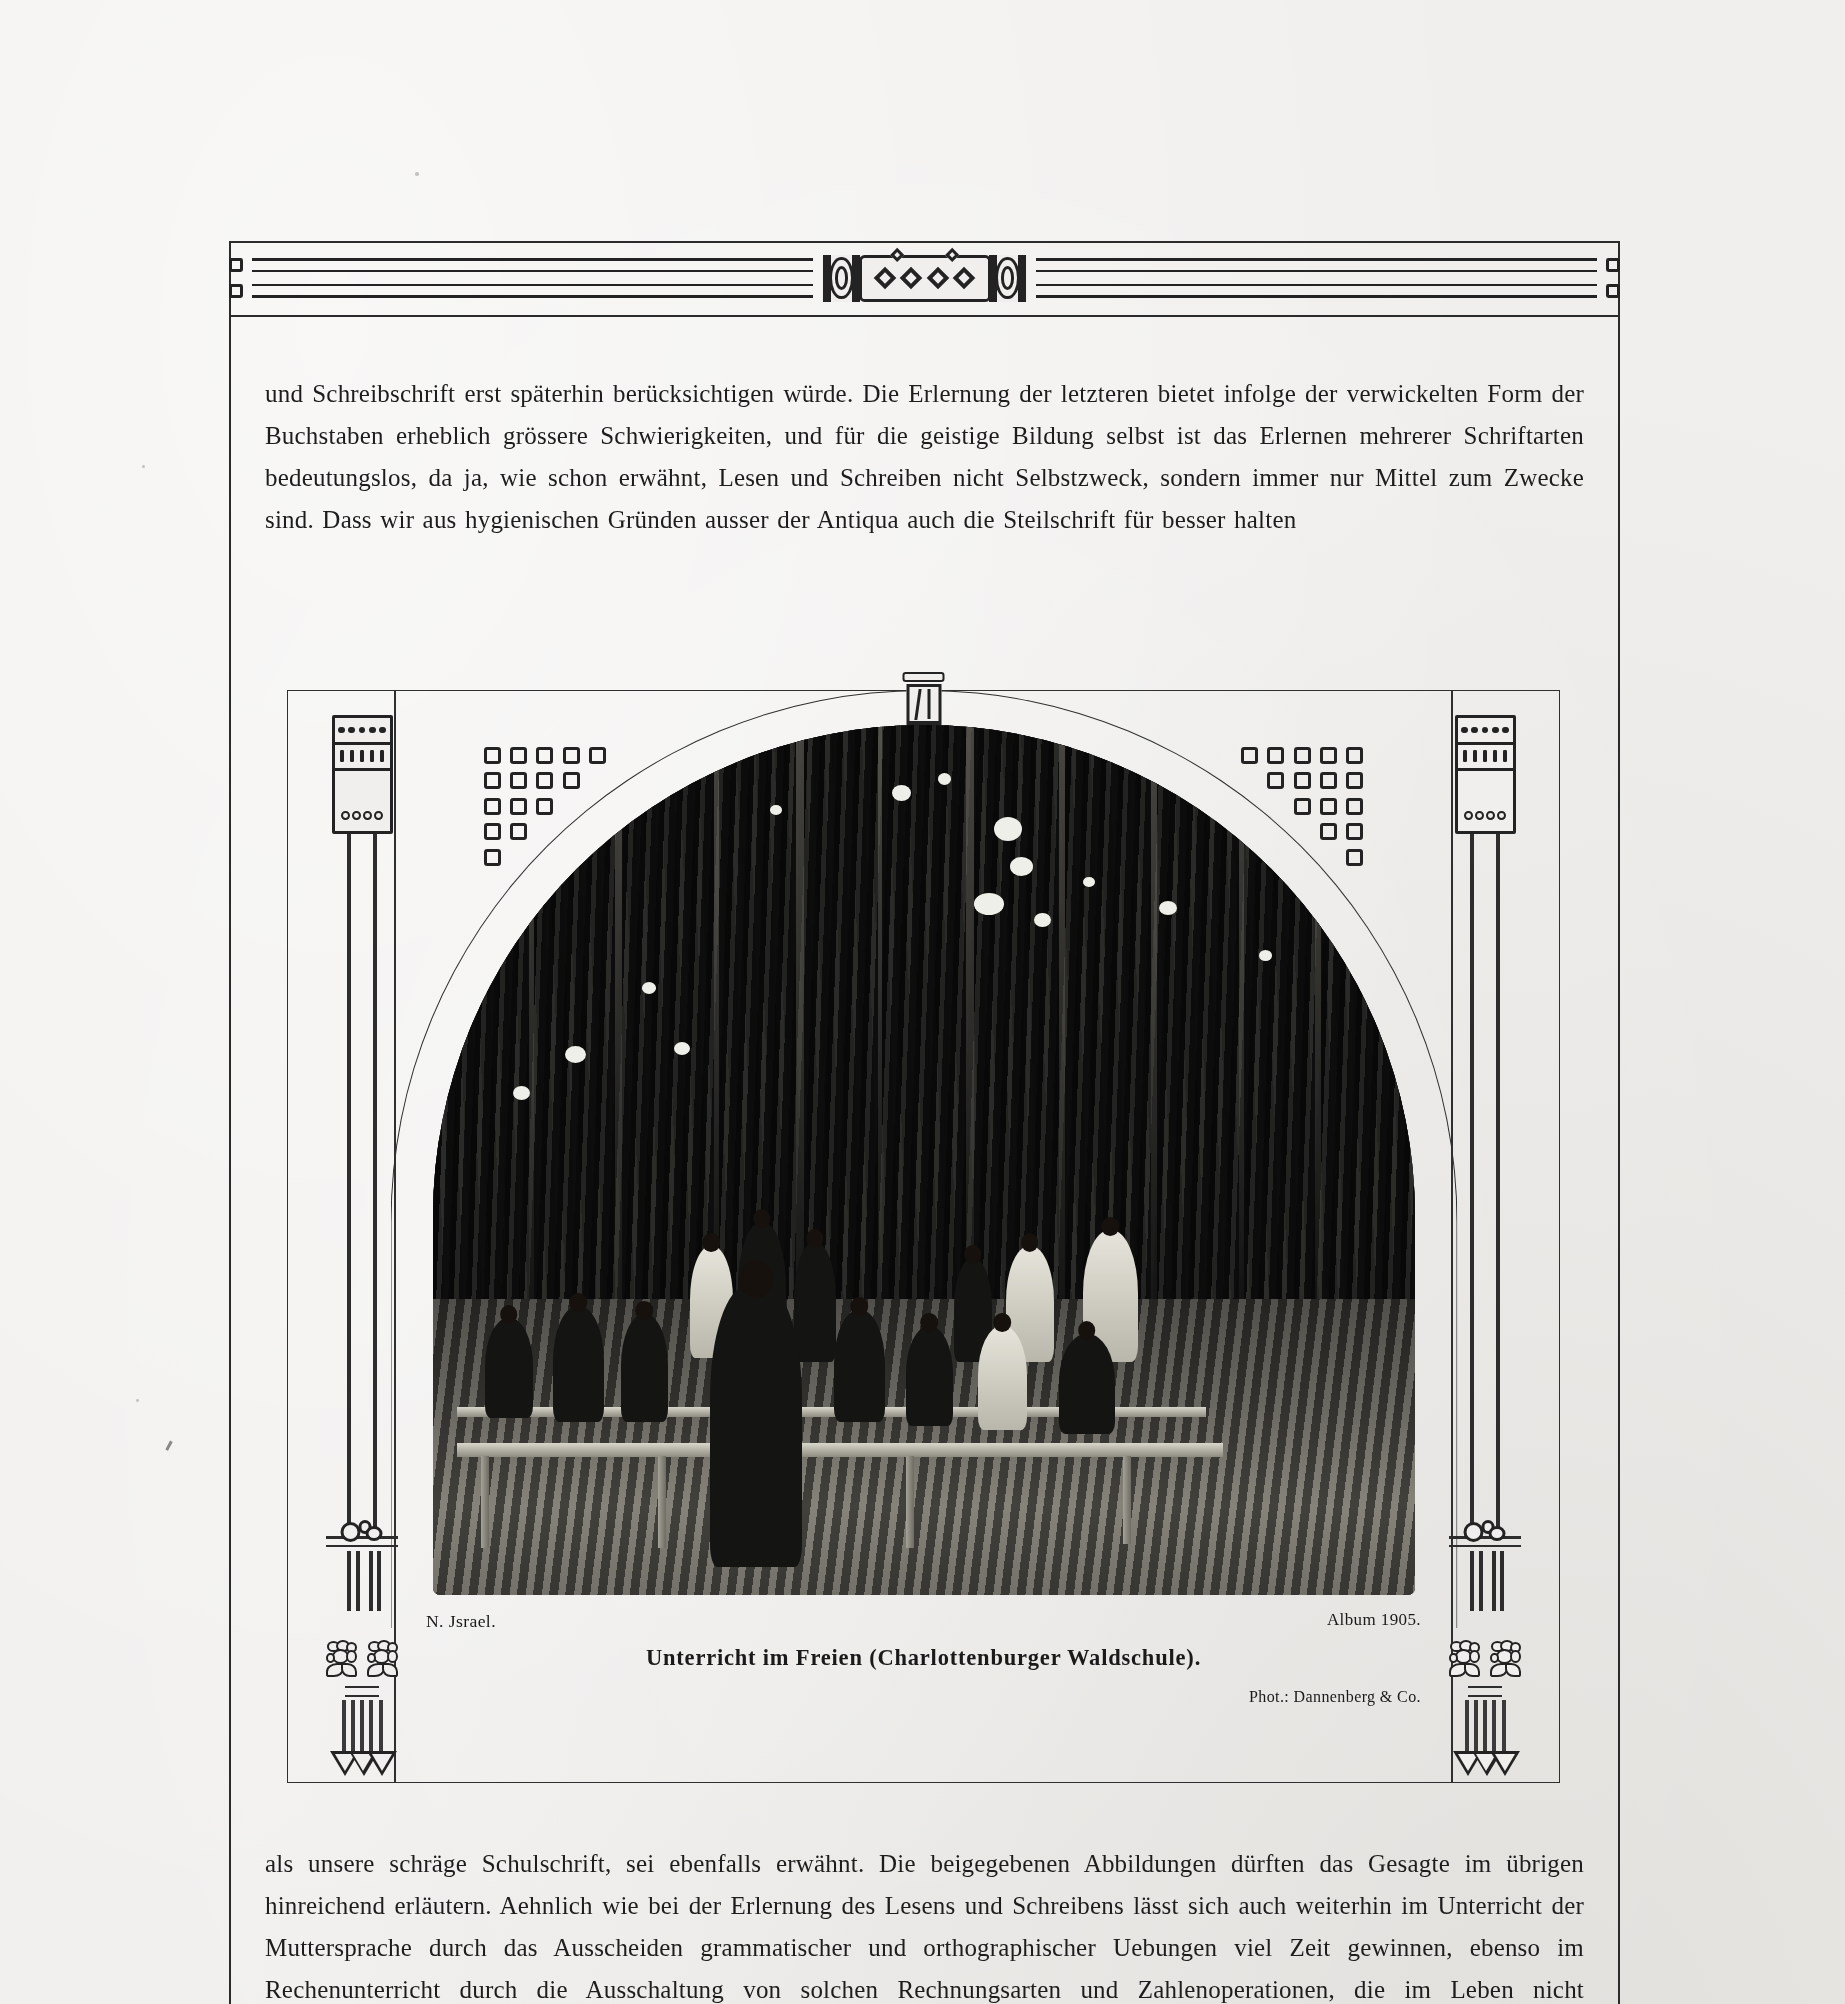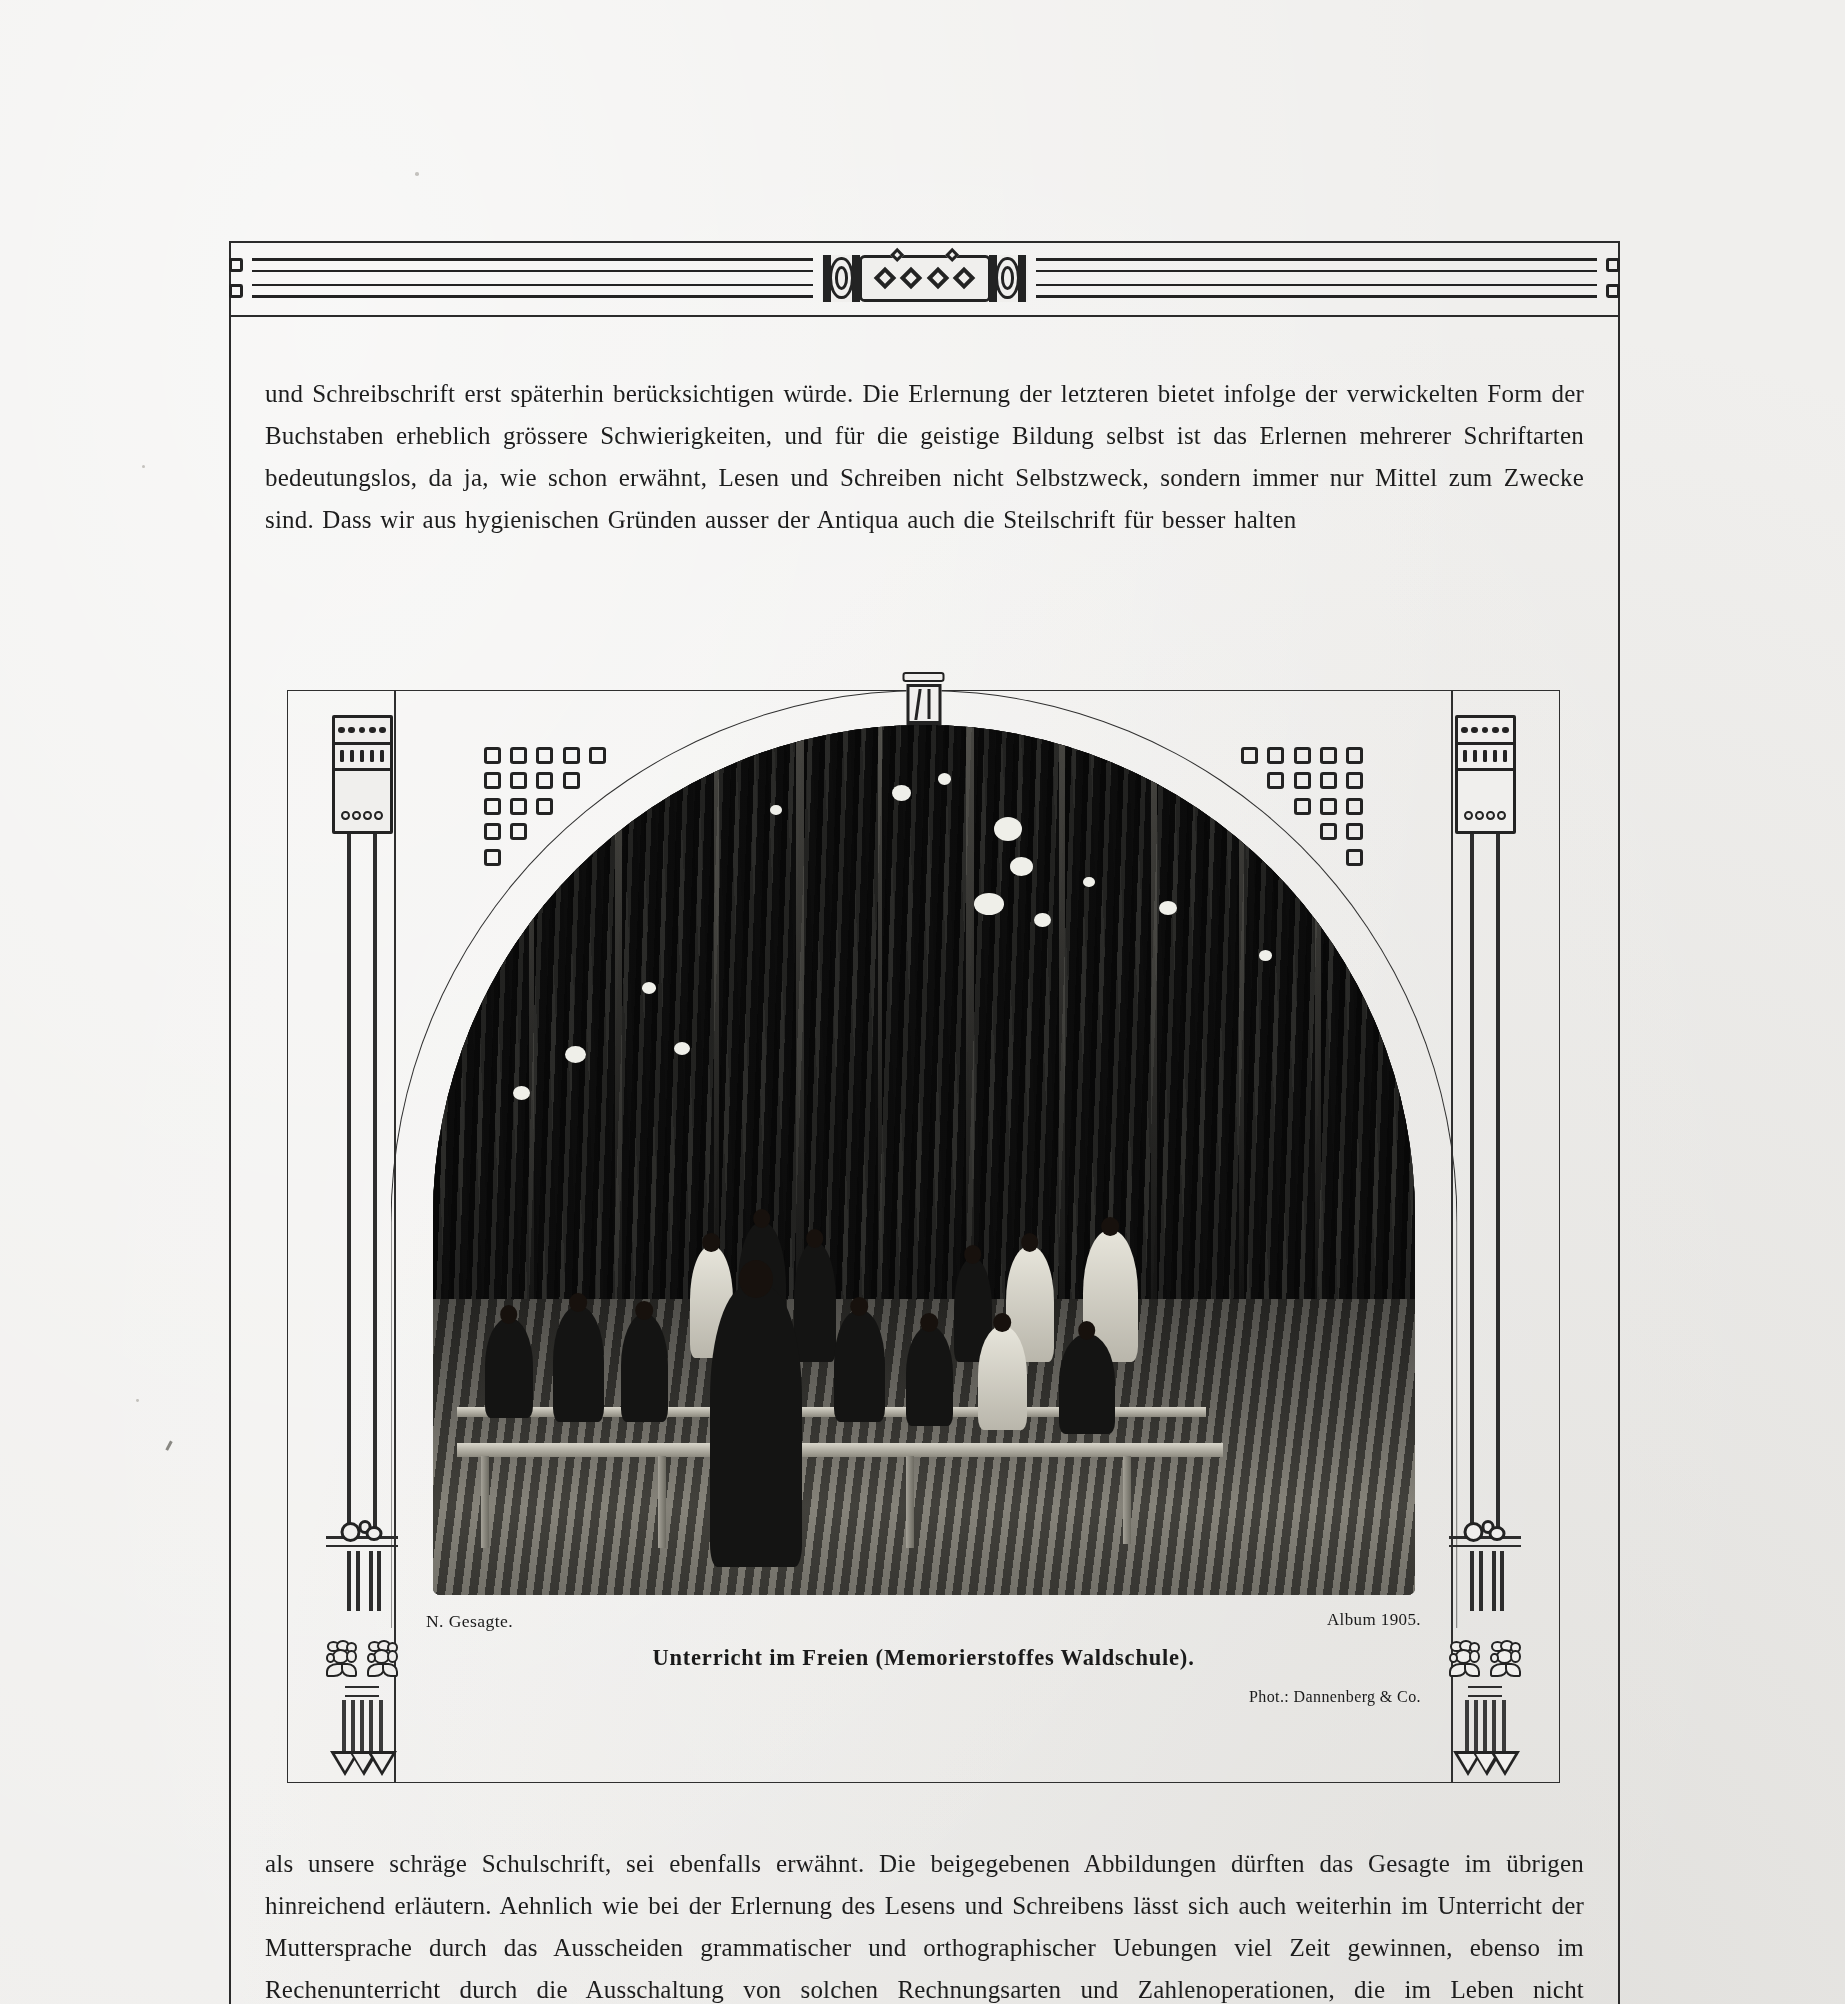--- a/index.html
+++ b/index.html
@@ -883,23 +883,23 @@
           <div class="drop-stem" style="left:34px;"></div>
           <div class="drop-stem" style="left:43px;"></div>
           <div class="drop-stem" style="left:53px;"></div>
           <div class="tri" style="left:4px;"></div>
           <div class="tri" style="left:22.5px;"></div>
           <div class="tri" style="left:41px;"></div>
         </div>
       </div>
     </div>
 
-    <div class="cap-text" id="cap-credit-left">N. Gesagte.</div>
+    <div class="cap-text" id="cap-credit-left">N. Jsrael.</div>
     <div class="cap-text" id="cap-album-right">Album 1905.</div>
-    <div class="cap-text" id="cap-title">Unterricht im Freien (Memorierstoffes Waldschule).</div>
+    <div class="cap-text" id="cap-title">Unterricht im Freien (Charlottenburger Waldschule).</div>
     <div class="cap-text" id="cap-photographer">Phot.: Dannenberg &amp; Co.</div>
   </div>
 
   <div class="para" id="para-bottom">
     <p>als unsere schräge Schulschrift, sei ebenfalls erwähnt. Die beigegebenen Abbildungen dürften das Gesagte im übrigen hinreichend erläutern. Aehnlich wie bei der Erlernung des Lesens und Schreibens lässt sich auch weiterhin im Unterricht der Muttersprache durch das Ausscheiden grammatischer und orthographischer Uebungen viel Zeit gewinnen, ebenso im Rechenunterricht durch die Ausschaltung von solchen Rechnungsarten und Zahlenoperationen, die im Leben nicht vorkommen. Auch die Beschränkung des Memorierstoffes im Religionsunterricht, in der Geschichte und Geographie gehört hierher. Wir sind uns dessen wohl bewusst, dass die religiöse Erziehung eine der schwierigsten pädagogischen Aufgaben ist, und auch über ihre Bedeutung für das Leben und die Zukunft unseres Volkes kann niemand im Zweifel sein.</p>
   </div>
 
 </div>
 
 

